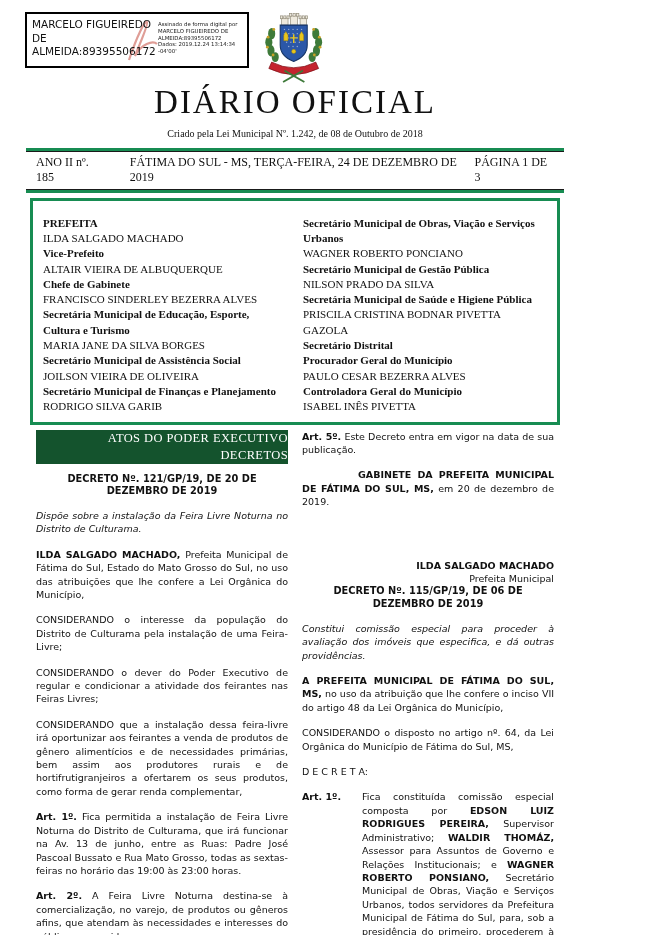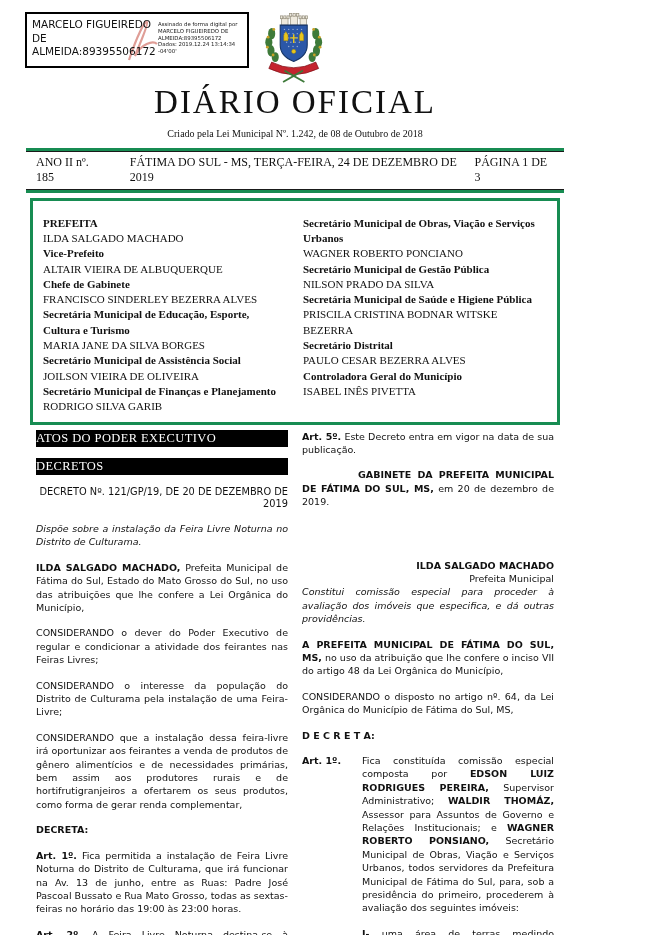--- a/index.html
+++ b/index.html
@@ -33,26 +33,26 @@
   
   .officials{margin:5px 30px 0;border:3px solid #178C52;padding:15px 10px 7px;
              display:flex;gap:16px;box-sizing:border-box;}
   .off-col{flex:1;font-size:11px;line-height:15.3px;}
   .o-title{font-weight:bold;}
   .o-name{}
 
   
   .content{display:flex;gap:14px;margin:5px 36px 0;}
   .col{flex:1;min-width:0;font-family:"DejaVu Sans", sans-serif;font-size:9.5px;line-height:13.4px;}
-  .banner{background:#000000;color:#fff;text-align:left;font-family:"Liberation Serif", serif;
-          font-size:12.5px;line-height:17px;height:17px;margin-bottom:11px;letter-spacing:.4px;}
-  .decree-title{font-weight:normal;text-align:right;font-size:9.8px;margin:9px 0 11px;line-height:1.3;}
+  .banner{background:#14532d;color:#fff;text-align:right;font-family:"Liberation Serif", serif;
+          font-size:12.5px;line-height:17px;height:17px;margin-bottom:0;letter-spacing:.4px;}
+  .decree-title{font-weight:bold;text-align:center;font-size:9.8px;margin:9px 0 11px;line-height:1.3;}
   .para{margin:0 0 12px;text-align:justify;}
   .italic{font-style:italic;}
-  .bold{font-weight:bold;}
+  .bold{font-weight:normal;}
   .gabinete{text-indent:56px;}
   .signoff{margin-top:50px;text-align:right;}
   .signoff-name{font-weight:bold;}
   .art-row{display:flex;margin:0 0 12px;}
   .art-label{width:60px;flex-shrink:0;font-weight:bold;}
   .art-body{flex:1;margin:0;text-align:justify;}
   .item-indent{margin-left:60px;}
   strong{font-weight:bold;}
 </style>
 </head>
@@ -186,55 +186,56 @@
       <div class="o-name">JOILSON VIEIRA DE OLIVEIRA</div>
       <div class="o-title">Secretário Municipal de Finanças e Planejamento</div>
       <div class="o-name">RODRIGO SILVA GARIB</div>
     </div>
     <div class="off-col">
       <div class="o-title">Secretário Municipal de Obras, Viação e Serviços Urbanos</div>
       <div class="o-name">WAGNER ROBERTO PONCIANO</div>
       <div class="o-title">Secretário Municipal de Gestão Pública</div>
       <div class="o-name">NILSON PRADO DA SILVA</div>
       <div class="o-title">Secretária Municipal de Saúde e Higiene Pública</div>
-      <div class="o-name">PRISCILA CRISTINA BODNAR WITSKE BEZERRA</div>
+      <div class="o-name">PRISCILA CRISTINA BODNAR PIVETTA GAZOLA</div>
       <div class="o-title">Secretário Distrital</div>
+      <div class="o-title">Procurador Geral do Município</div>
       <div class="o-name">PAULO CESAR BEZERRA ALVES</div>
       <div class="o-title">Controladora Geral do Município</div>
       <div class="o-name">ISABEL INÊS PIVETTA</div>
     </div>
   </div>
 
   <div class="content">
 
     <section class="col">
       <div class="banner">ATOS DO PODER EXECUTIVO</div>
       <div class="banner">DECRETOS</div>
 
       <h3 class="decree-title">DECRETO Nº. 121/GP/19, DE 20 DE DEZEMBRO DE 2019</h3>
       <p class="para italic">Dispõe sobre a instalação da Feira Livre Noturna no Distrito de Culturama.</p>
       <p class="para"><strong>ILDA SALGADO MACHADO,</strong> <span>Prefeita Municipal de Fátima do Sul, Estado do Mato Grosso do Sul, no uso das atribuições que lhe confere a Lei Orgânica do Município,</span></p>
+      <p class="para">CONSIDERANDO o interesse da população do Distrito de Culturama pela instalação de uma Feira-Livre;</p>
       <p class="para">CONSIDERANDO o dever do Poder Executivo de regular e condicionar a atividade dos feirantes nas Feiras Livres;</p>
-      <p class="para">CONSIDERANDO o interesse da população do Distrito de Culturama pela instalação de uma Feira-Livre;</p>
       <p class="para">CONSIDERANDO que a instalação dessa feira-livre irá oportunizar aos feirantes a venda de produtos de gênero alimentícios e de necessidades primárias, bem assim aos produtores rurais e de hortifrutigranjeiros a ofertarem os seus produtos, como forma de gerar renda complementar,</p>
-      <p class="para bold">DECRETA:</p>
       <p class="para"><strong>Art. 1º.</strong> <span>Fica permitida a instalação de Feira Livre Noturna do Distrito de Culturama, que irá funcionar na Av. 13 de junho, entre as Ruas: Padre José Pascoal Bussato e Rua Mato Grosso, todas as sextas-feiras no horário das 19:00 às 23:00 horas.</span></p>
       <p class="para"><strong>Art. 2º.</strong> <span>A Feira Livre Noturna destina-se à comercialização, no varejo, de produtos ou gêneros afins, que atendam às necessidades e interesses do público consumidor.</span></p>
 
     </section>
 
     <section class="col">
       <p class="para"><strong>Art. 5º.</strong> <span>Este Decreto entra em vigor na data de sua publicação.</span></p>
       <p class="para gabinete"><strong>GABINETE DA PREFEITA MUNICIPAL DE FÁTIMA DO SUL, MS,</strong> <span>em 20 de dezembro de 2019.</span></p>
 
       <div class="signoff">
         <div class="signoff-name">ILDA SALGADO MACHADO</div>
         <div class="signoff-role">Prefeita Municipal</div>
       </div>
 
+      <h3 class="decree-title" style="margin-top:0;">DECRETO Nº. 115/GP/19, DE 06 DE DEZEMBRO DE 2019</h3>
       <p class="para italic">Constitui comissão especial para proceder à avaliação dos imóveis que especifica, e dá outras providências.</p>
       <p class="para"><strong>A PREFEITA MUNICIPAL DE FÁTIMA DO SUL, MS,</strong> <span>no uso da atribuição que lhe confere o inciso VII do artigo 48 da Lei Orgânica do Município,</span></p>
       <p class="para">CONSIDERANDO o disposto no artigo nº. 64, da Lei Orgânica do Município de Fátima do Sul, MS,</p>
       <p class="para bold">D E C R E T A:</p>
 
       <div class="art-row">
         <div class="art-label">Art. 1º.</div>
         <p class="art-body"><span>Fica constituída comissão especial composta por </span><strong>EDSON LUIZ RODRIGUES PEREIRA,</strong><span> Supervisor Administrativo; </span><strong>WALDIR THOMÁZ,</strong><span> Assessor para Assuntos de Governo e Relações Institucionais; e </span><strong>WAGNER ROBERTO PONSIANO,</strong><span> Secretário Municipal de Obras, Viação e Serviços Urbanos, todos servidores da Prefeitura Municipal de Fátima do Sul, para, sob a presidência do primeiro, procederem à avaliação dos seguintes imóveis:</span></p>
       </div>
 

